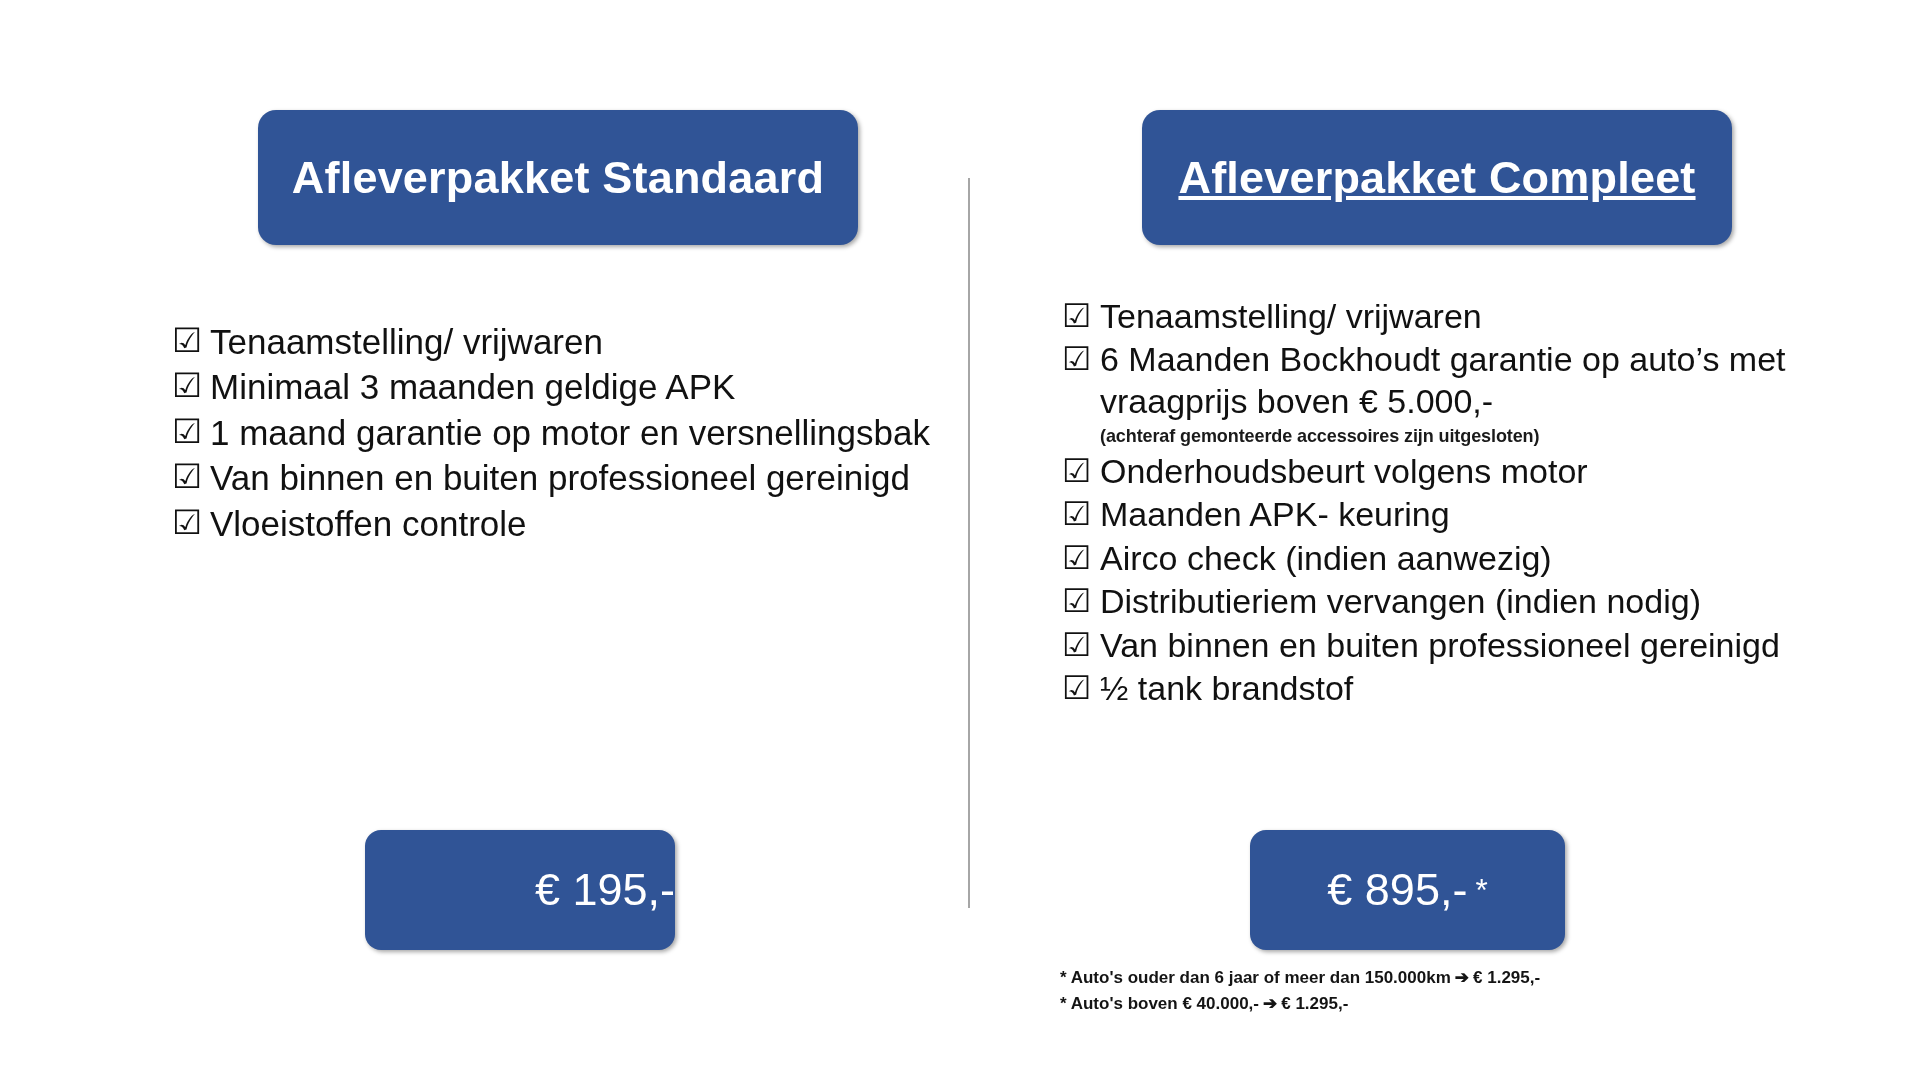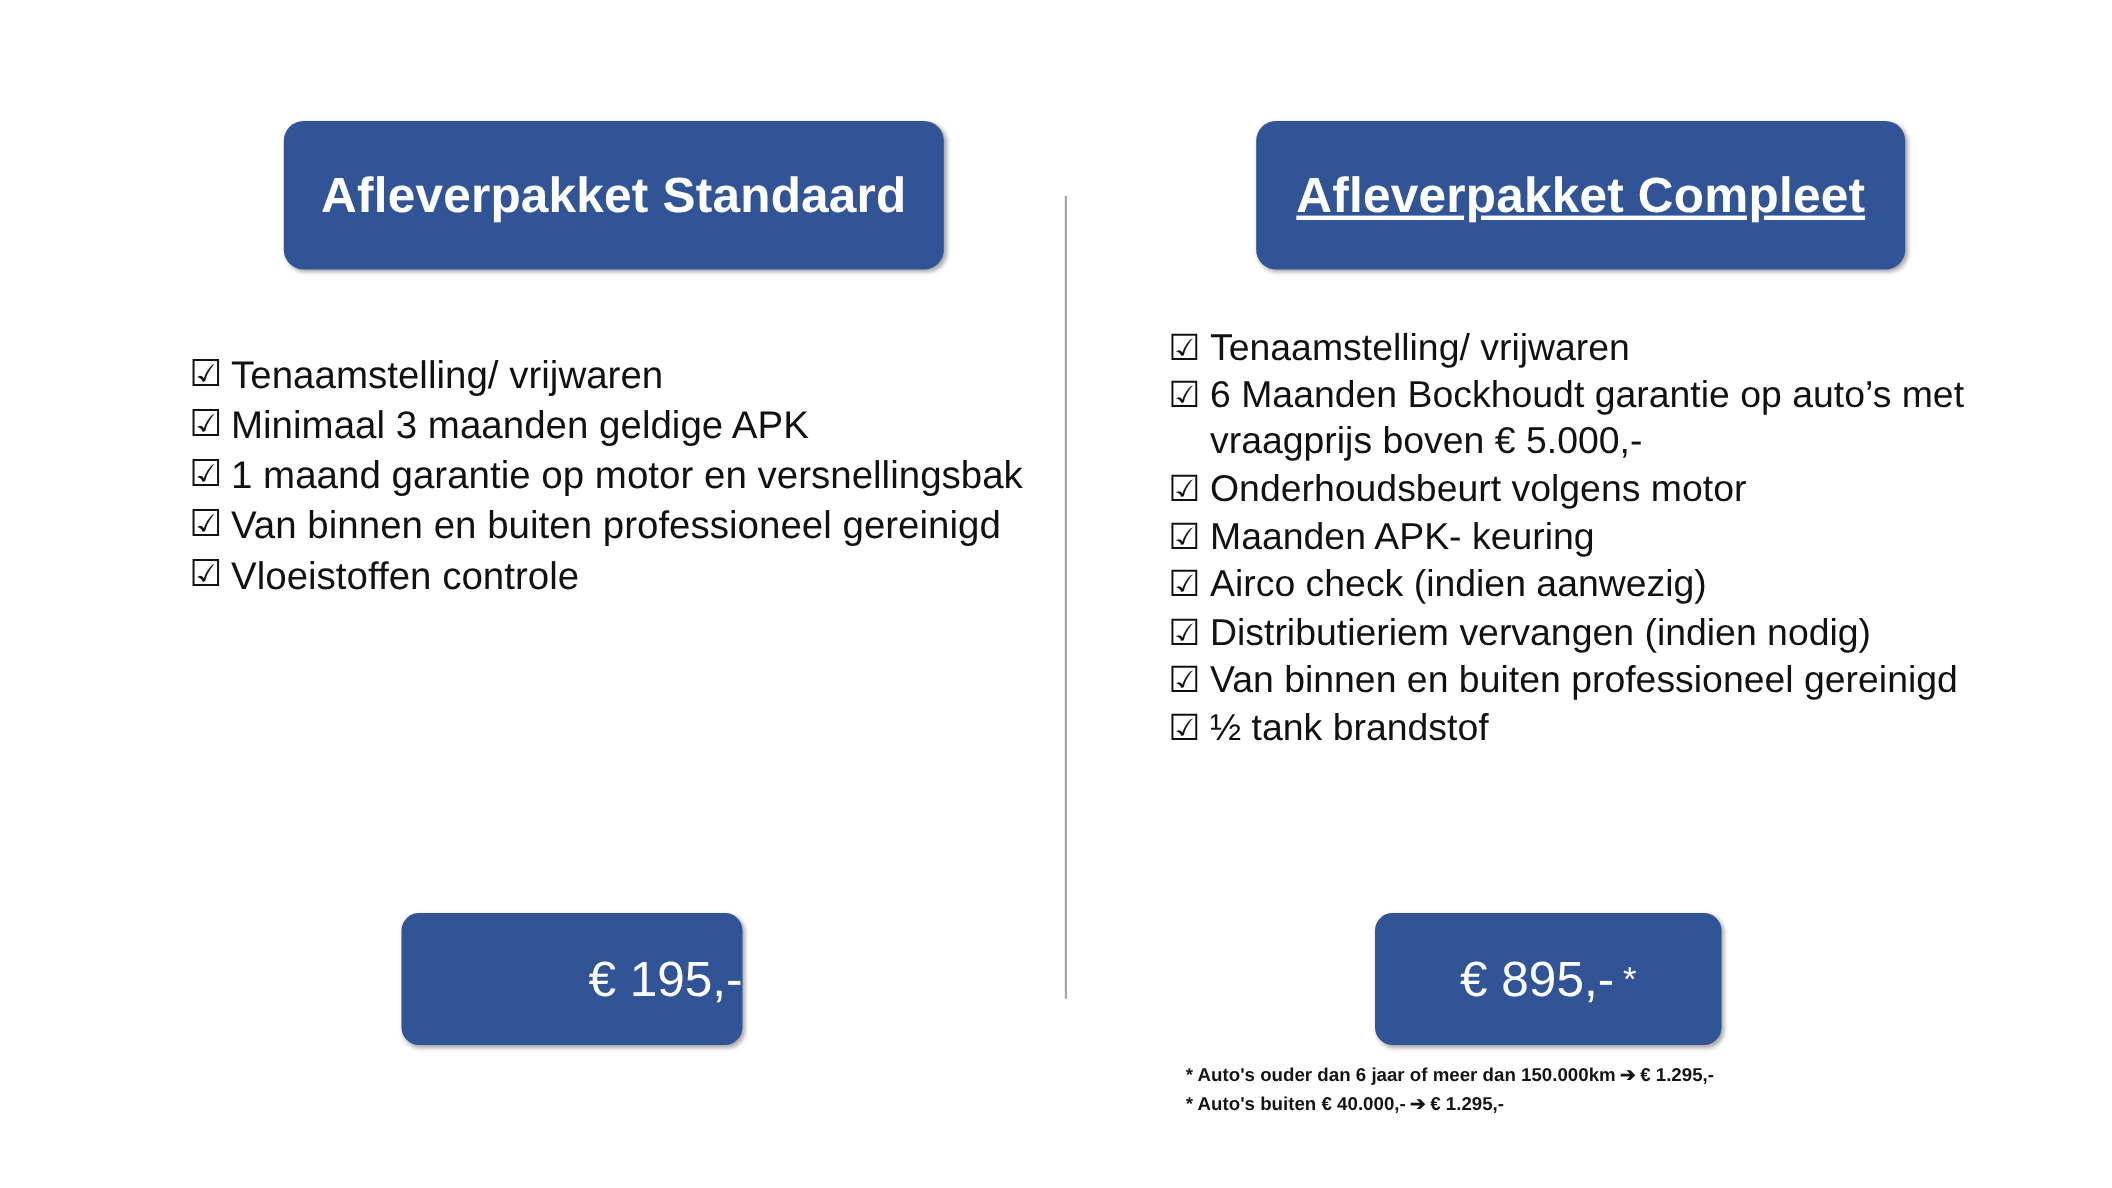--- a/index.html
+++ b/index.html
@@ -159,21 +159,20 @@
     left: 20px;
     top: 965px;
     width: 780px;
     font-size: 17px;
     font-weight: bold;
     line-height: 1.5;
     color: #141414;
   }
   .footnote-line {
     white-space: nowrap;
-    margin-left: 18px;
   }
   .arrow-glyph {
     font-weight: bold;
     padding: 0 4px;
   }
 </style>
 </head>
 <body>
 
 <div class="slide">
@@ -223,20 +222,21 @@
 
     <ul class="checklist checklist-right">
       <li class="check-item">
         <span class="check-box">☑</span>
         <span class="check-text">Tenaamstelling/ vrijwaren</span>
       </li>
       <li class="check-item">
         <span class="check-box">☑</span>
         <span class="check-text">
           <span>6 Maanden Bockhoudt garantie op auto’s met vraagprijs boven € 5.000,-</span>
+          <span class="sub-note">(achteraf gemonteerde accessoires zijn uitgesloten)</span>
         </span>
       </li>
       <li class="check-item">
         <span class="check-box">☑</span>
         <span class="check-text">Onderhoudsbeurt volgens motor</span>
       </li>
       <li class="check-item">
         <span class="check-box">☑</span>
         <span class="check-text">Maanden APK- keuring</span>
       </li>
@@ -261,19 +261,19 @@
     <div class="price price-right">
       <span>€ 895,-</span>
         <sup>*</sup>
     </div>
 
     <div class="footnotes">
       <div class="footnote-line">
         <span>* Auto's ouder dan 6 jaar of meer dan 150.000km</span><span class="arrow-glyph">➔</span><span>€ 1.295,-</span>
       </div>
       <div class="footnote-line">
-        <span>* Auto's buiten € 40.000,-</span><span class="arrow-glyph">➔</span><span>€ 1.295,-</span>
+        <span>* Auto's boven € 40.000,-</span><span class="arrow-glyph">➔</span><span>€ 1.295,-</span>
       </div>
     </div>
 
   </div>
 
 </div>
 
 </body></html>

